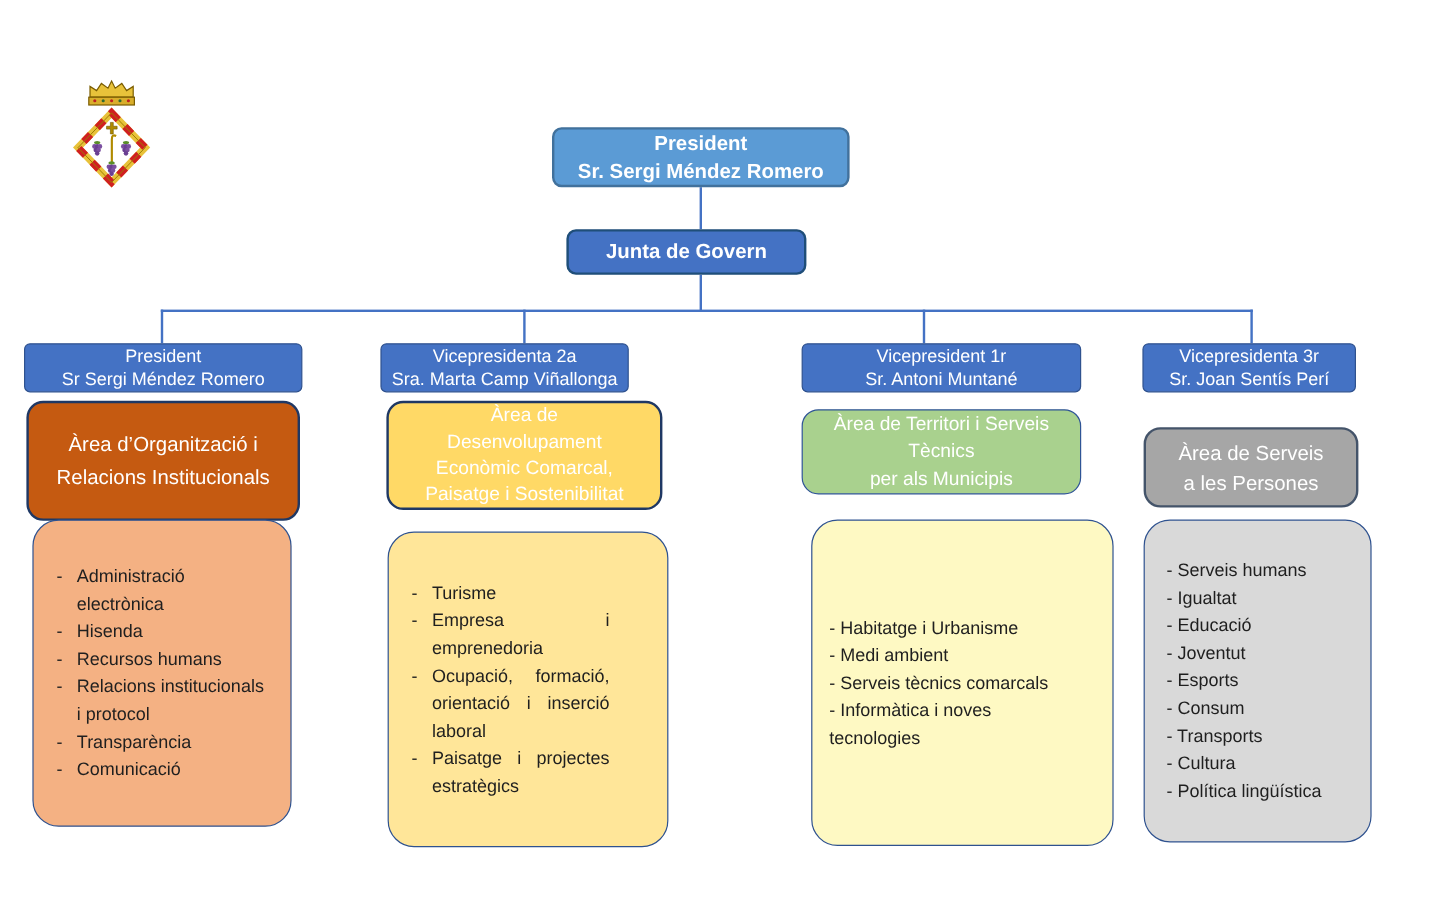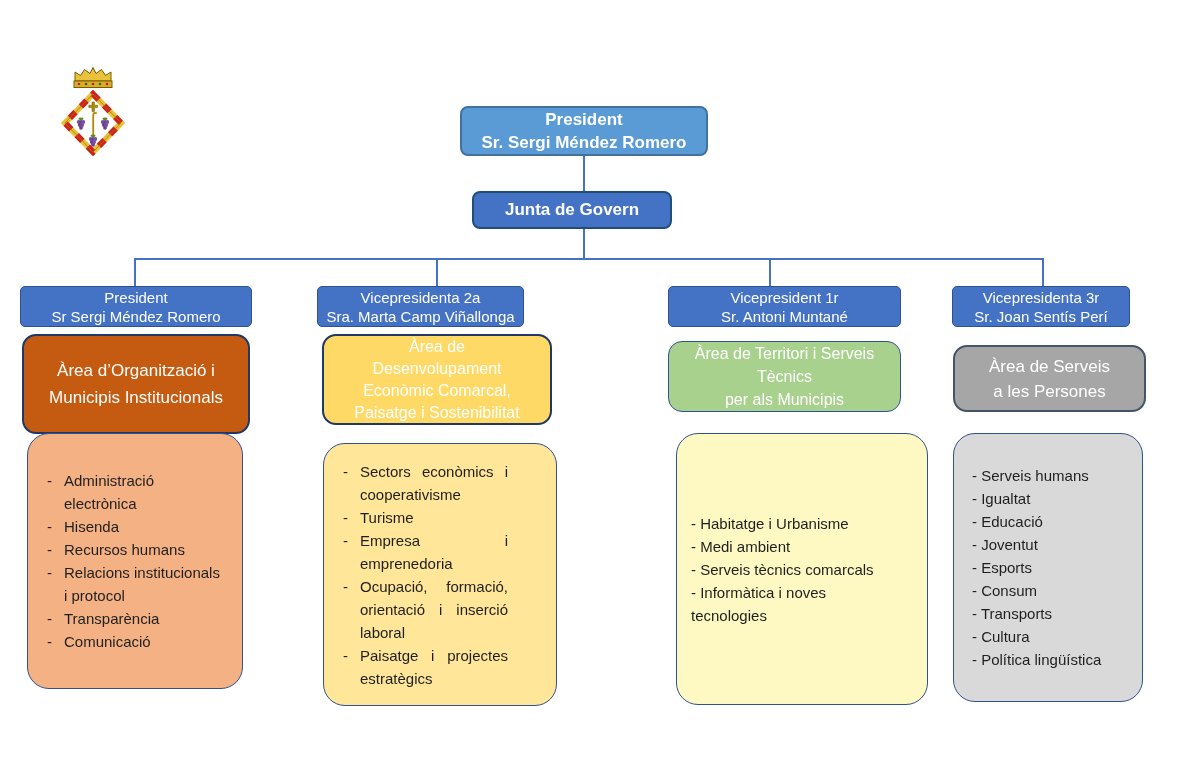--- a/index.html
+++ b/index.html
@@ -31,21 +31,21 @@
   }
   .head.c1{left:20px;width:232px;}
   .head.c2{left:317px;width:207px;}
   .head.c3{left:668px;width:233px;}
   .head.c4{left:952px;width:178px;}
   
   .area{color:#ffffff;border:2px solid #1F3864;border-radius:14px;}
   .area.c1{left:22px;top:334px;width:228px;height:100px;background:#C55A11;font-size:17px;line-height:27px;}
   .area.c2{left:322px;top:334px;width:230px;height:91px;background:#FFD966;font-size:16px;line-height:22px;}
   .area.c3{left:668px;top:341px;width:233px;height:71px;background:#A9D18E;font-size:16px;line-height:23px;border-width:1.5px;border-color:#2F5496;}
-  .area.c4{left:953px;top:345px;width:193px;height:67px;background:#A6A6A6;font-size:17px;line-height:25px;border-color:#44546A;}
+  .area.c4{left:953px;top:356px;width:179px;height:67px;background:#A6A6A6;font-size:17px;line-height:25px;border-color:#44546A;}
   
   .list{
     position:absolute;box-sizing:border-box;border:1.5px solid #2F528F;border-radius:22px;
     color:#1f1f1f;font-size:15px;line-height:23px;
     display:flex;flex-direction:column;justify-content:center;
   }
   .list ul{list-style:none;margin:0;padding:0;}
   .list li{margin:0;}
   .list.c1{left:27px;top:433px;width:216px;height:256px;background:#F4B183;}
   .list.c2{left:323px;top:443px;width:234px;height:263px;background:#FFE699;}
@@ -120,21 +120,21 @@
   <div class="box junta">
     <div>Junta de Govern</div>
   </div>
 
   <div class="box head c1">
     <div>President</div>
     <div>Sr Sergi Méndez Romero</div>
   </div>
   <div class="box area c1">
     <div>Àrea d’Organització i</div>
-    <div>Municipis Institucionals</div>
+    <div>Relacions Institucionals</div>
   </div>
   <div class="list hang c1">
     <ul>
       <li>Administració electrònica</li>
       <li>Hisenda</li>
       <li>Recursos humans</li>
       <li>Relacions institucionals i protocol</li>
       <li>Transparència</li>
       <li>Comunicació</li>
     </ul>
@@ -145,21 +145,20 @@
     <div>Sra. Marta Camp Viñallonga</div>
   </div>
   <div class="box area c2">
     <div>Àrea de</div>
     <div>Desenvolupament</div>
     <div>Econòmic Comarcal,</div>
     <div>Paisatge i Sostenibilitat</div>
   </div>
   <div class="list hang c2">
     <ul>
-      <li>Sectors econòmics i cooperativisme</li>
       <li>Turisme</li>
       <li>Empresa i emprenedoria</li>
       <li>Ocupació, formació, orientació i inserció laboral</li>
       <li>Paisatge i projectes estratègics</li>
     </ul>
   </div>
 
   <div class="box head c3">
     <div>Vicepresident 1r</div>
     <div>Sr. Antoni Muntané</div>

